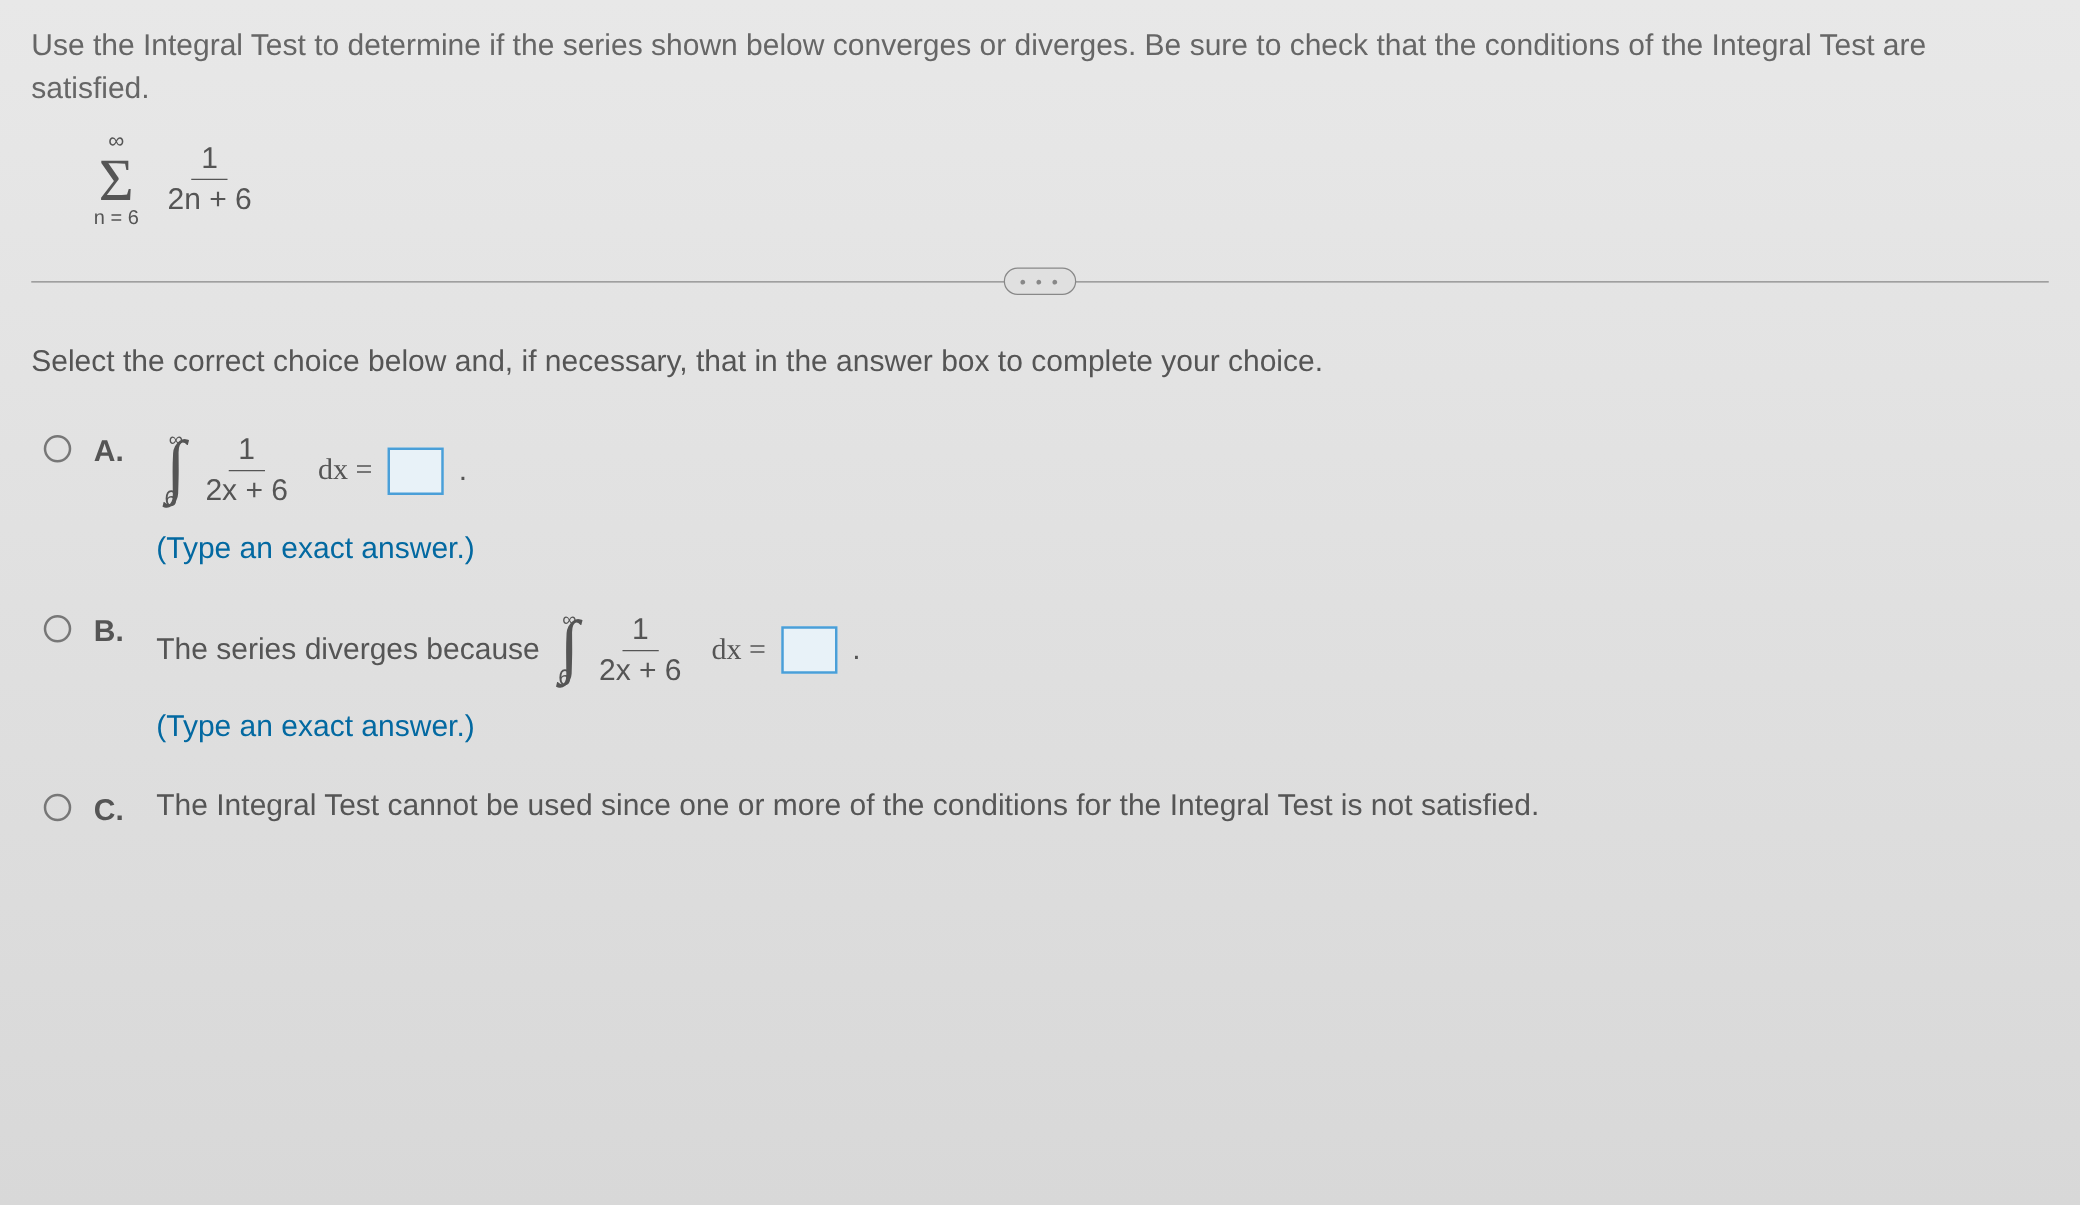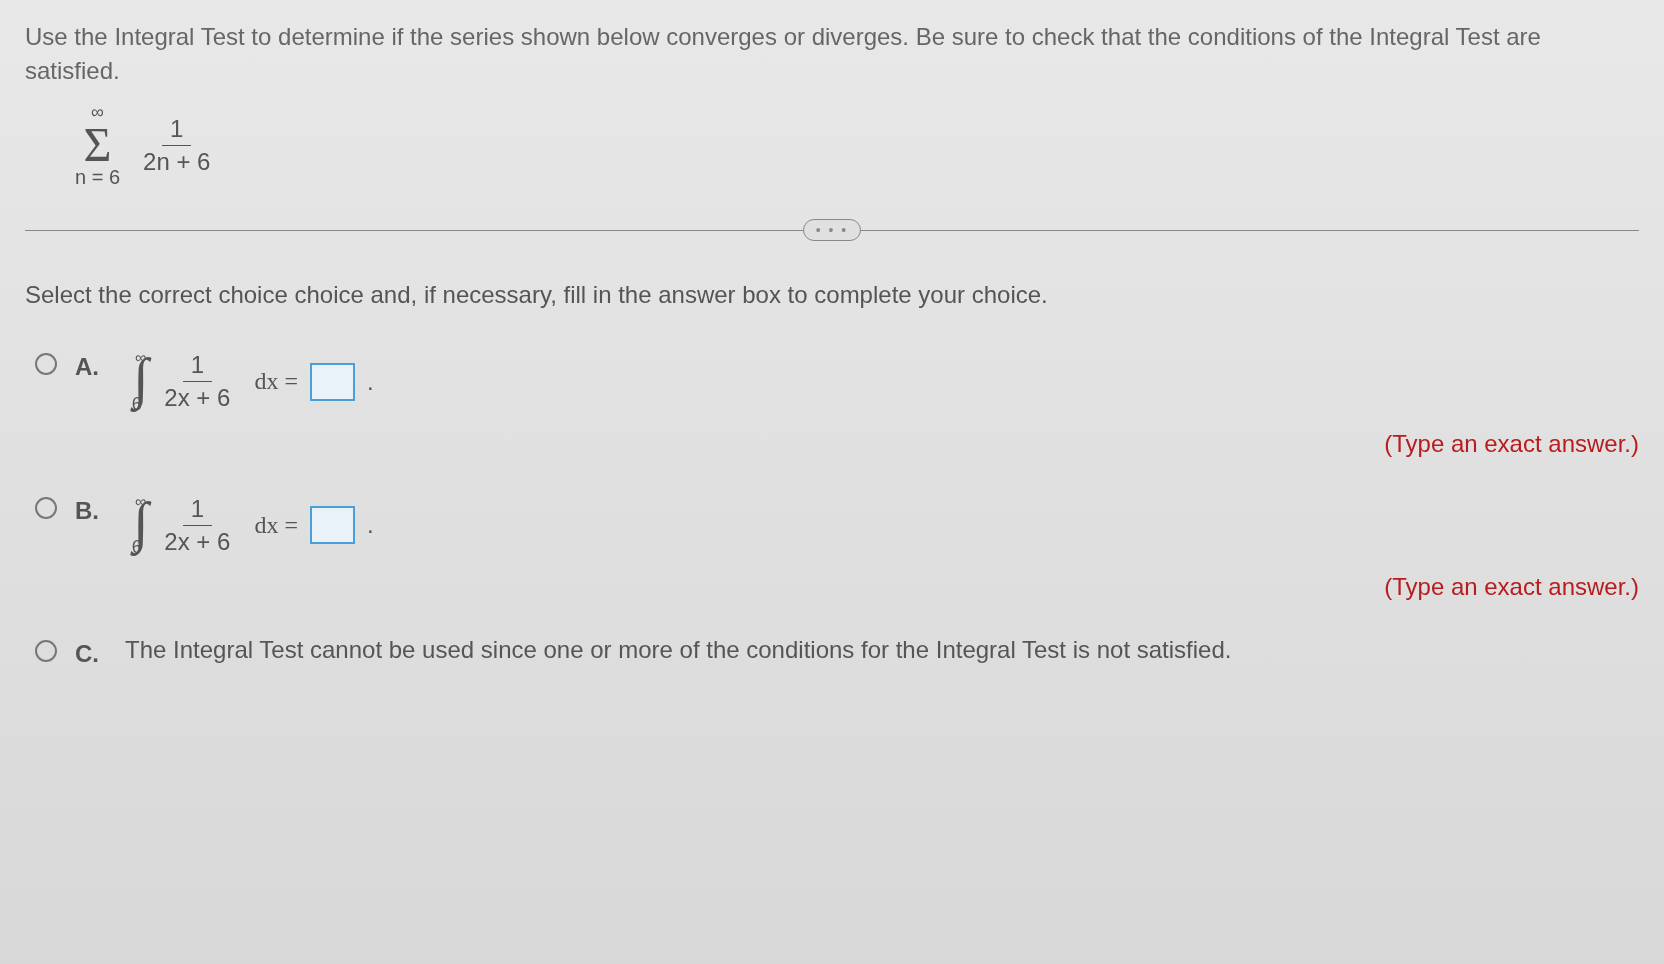--- a/index.html
+++ b/index.html
@@ -43,21 +43,21 @@
       font-size: 18px;
     }
     
     .sigma {
       font-size: 48px;
       line-height: 0.9;
       font-family: 'Times New Roman', serif;
     }
     
     .sigma-bottom {
-      font-size: 20px;
+      font-size: 16px;
     }
     
     .fraction {
       display: inline-flex;
       flex-direction: column;
       align-items: center;
       vertical-align: middle;
       font-family: Arial, sans-serif;
     }
     
@@ -171,22 +171,21 @@
     
     .answer-box {
       width: 45px;
       height: 38px;
       border: 2px solid #4a9fd8;
       background: #e8f2f8;
       margin: 0 4px;
     }
     
     .hint {
-      color: #b91c1c;
-      text-align: right;
+      color: #0369a1;
     }
     
     .math-text {
       font-family: Liberation Serif, serif;
     }
   </style>
 </head>
 <body>
 
 <div class="question-text">Use the Integral Test to determine if the series shown below converges or diverges. Be sure to check that the conditions of the Integral Test are satisfied.</div>
@@ -202,21 +201,21 @@
     <div class="den">2n + 6</div>
   </div>
 </div>
 
 <div class="divider-row">
   <div class="divider-line"></div>
   <div class="divider-pill">• • •</div>
   <div class="divider-line"></div>
 </div>
 
-<div class="instruction">Select the correct choice choice and, if necessary, fill in the answer box to complete your choice.</div>
+<div class="instruction">Select the correct choice below and, if necessary, that in the answer box to complete your choice.</div>
 
 <div class="choice">
   <div class="radio"></div>
   <div class="choice-label">A.</div>
   <div class="choice-content">
     <div class="choice-line">
       <div class="integral-container">
         <div class="integral-sign">
           <div class="int-top">∞</div>
           <div class="int-symbol">∫</div>
@@ -233,20 +232,21 @@
     </div>
     <div class="hint">(Type an exact answer.)</div>
   </div>
 </div>
 
 <div class="choice">
   <div class="radio"></div>
   <div class="choice-label">B.</div>
   <div class="choice-content">
     <div class="choice-line">
+      <span>The series diverges because</span>
       <div class="integral-container">
         <div class="integral-sign">
           <div class="int-top">∞</div>
           <div class="int-symbol">∫</div>
           <div class="int-bottom">6</div>
         </div>
         <div class="fraction">
           <div class="num">1</div>
           <div class="den">2x + 6</div>
         </div>

